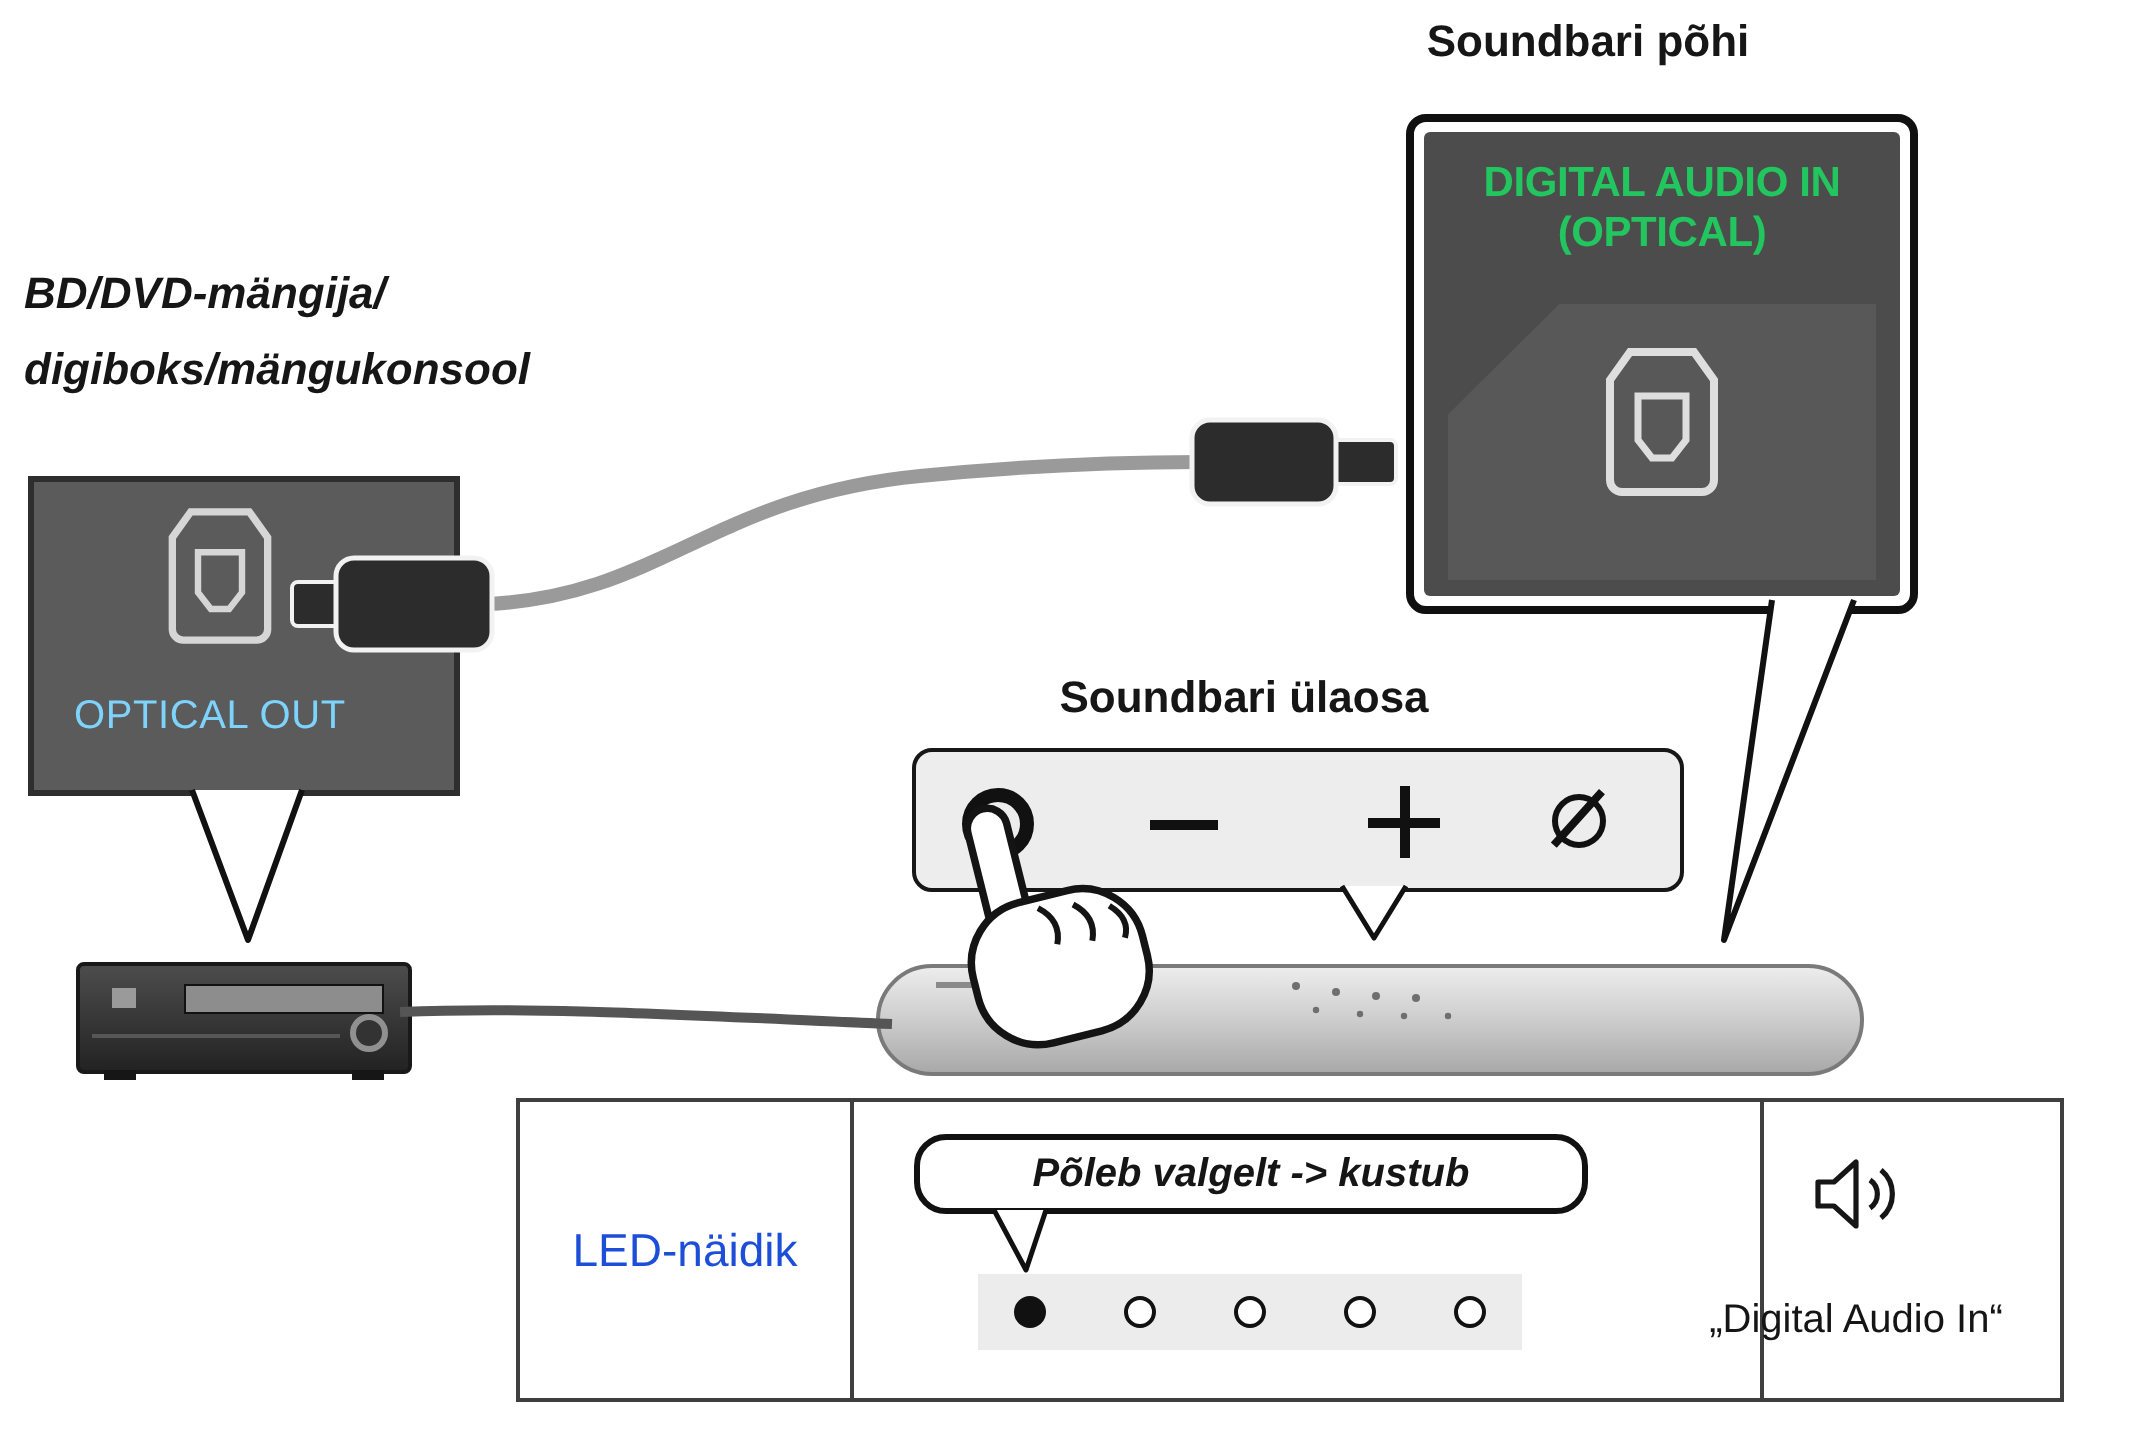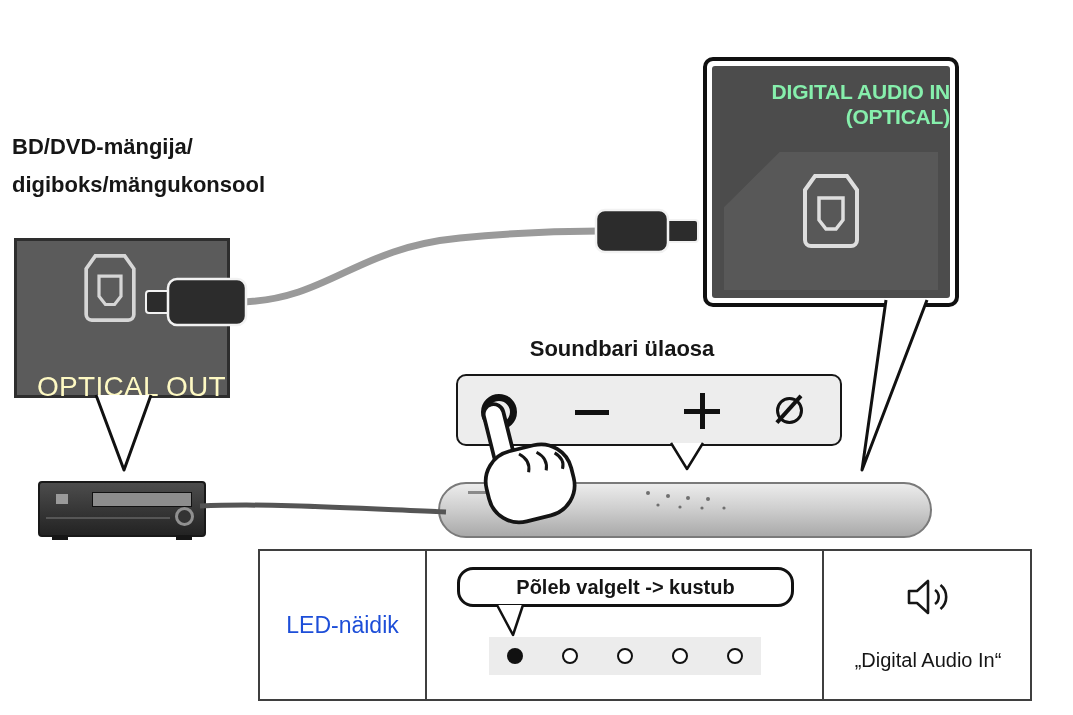--- a/index.html
+++ b/index.html
@@ -3,42 +3,42 @@
 <meta charset="utf-8">
 <style>
   * { box-sizing: border-box; margin: 0; padding: 0; }
   body { background: #fff; font-family: "Liberation Sans", sans-serif; }
   .canvas {
     position: relative; width: 1073px; height: 715px;
     background: #ffffff; overflow: hidden; color: #151515;
   }
   .label { position: absolute; font-weight: bold; font-size: 22px; color: #161616; }
   .label.center { text-align: center; }
-  .lh { line-height: 38px; }
+  .lh { line-height: 38px; font-style: italic; }
 
   
   .callout-box {
     position: absolute; left: 703px; top: 57px; width: 256px; height: 250px;
     background: #fff; border: 4px solid #101010; border-radius: 10px; padding: 5px;
   }
   .callout-inner { position: relative; width: 100%; height: 100%; background: #4c4c4c; border-radius: 3px; overflow: hidden; }
-  .dai-title { margin-top: 13px; text-align: right; color: #86efac; font-weight: bold; font-size: 21px; line-height: 25px; letter-spacing: -0.2px; }
+  .dai-title { margin-top: 13px; text-align: center; color: #22c55e; font-weight: bold; font-size: 21px; line-height: 25px; letter-spacing: -0.2px; }
   .port-area {
     position: absolute; left: 12px; right: 12px; top: 86px; bottom: 8px;
     background: #585858; clip-path: polygon(26% 0, 100% 0, 100% 100%, 0 100%, 0 40%);
     display: flex; align-items: flex-start; justify-content: center;
   }
   .port-area svg { margin-top: 20px; }
 
   
   .source-box {
     position: absolute; left: 14px; top: 238px; width: 216px; height: 160px;
     background: #5b5b5b; border: 3px solid #2e2e2e;
   }
-  .optical-out-text { position: absolute; left: 20px; top: 106px; color: #fef9c3; font-size: 28px; letter-spacing: 0.3px; margin-top: 24px; }
+  .optical-out-text { position: absolute; left: 20px; top: 106px; color: #7dd3fc; font-size: 20px; letter-spacing: 0.3px; }
   .source-port { position: absolute; left: 60px; top: 10px; }
 
   
   .panel {
     position: absolute; left: 456px; top: 374px; width: 386px; height: 72px;
     background: #ededed; border: 2.5px solid #171717; border-radius: 10px;
   }
   .ring { position: absolute; left: 23px; top: 18px; width: 36px; height: 36px; border: 7px solid #111; border-radius: 50%; }
   .minus { position: absolute; left: 117px; top: 34px; width: 34px; height: 5px; background: #111; }
   .plus { position: absolute; left: 226px; top: 17px; width: 36px; height: 36px; }
@@ -62,21 +62,21 @@
   .dvd-knob { position: absolute; right: 10px; top: 24px; width: 19px; height: 19px; border-radius: 50%; border: 3px solid #909090; background: #333; }
   .dvd-line { position: absolute; left: 6px; right: 34px; top: 34px; height: 2px; background: #565656; }
   .dvd-foot { position: absolute; bottom: -5px; width: 16px; height: 5px; background: #161616; }
   .dvd-foot.l { left: 12px; } .dvd-foot.r { right: 12px; }
 
   
   .table { position: absolute; left: 258px; top: 549px; width: 774px; height: 152px; border: 2px solid #3f3f3f; background: #fff; }
   .cell { position: absolute; top: 0; height: 100%; }
   .cell1 { left: 0; width: 167px; border-right: 2px solid #3f3f3f; display: flex; align-items: center; justify-content: center; }
   .cell1 span { color: #1d4ed8; font-size: 23px; }
-  .cell2 { left: 167px; width: 397px; border-right: 2px solid #3f3f3f; }
+  .cell2 { left: 167px; width: 455px; border-right: 2px solid #3f3f3f; font-style: italic; }
   .cell3 { left: 564px; width: 208px; }
   .led-callout {
     position: absolute; left: 30px; top: 16px; width: 337px; height: 40px;
     background: #fff; border: 3px solid #111; border-radius: 16px;
     text-align: center; font-weight: bold; font-size: 20px; line-height: 34px;
   }
   .led-strip { position: absolute; left: 62px; top: 86px; width: 272px; height: 38px; background: #ececec;
                display: flex; align-items: center; justify-content: space-between; padding: 0 18px; }
   .led { width: 16px; height: 16px; border-radius: 50%; }
   .led-on { background: #111; }
@@ -84,20 +84,21 @@
   .spk { position: absolute; left: 50%; top: 26px; transform: translateX(-50%); }
   .mode-label { position: absolute; left: 0; right: 0; top: 98px; text-align: center; font-weight: normal; font-size: 20px; }
 
   svg.overlay { position: absolute; left: 0; top: 0; }
 </style>
 </head>
 <body>
 
 <div class="canvas">
 
+  <div class="label center" style="left:688px; top:8px; width:212px;">Soundbari põhi</div>
 
   <div class="label lh" style="left:12px; top:128px;">
     <div>BD/DVD-mängija/</div>
     <div>digiboks/mängukonsool</div>
   </div>
 
 
   <div class="label center" style="left:518px; top:336px; width:208px;">Soundbari ülaosa</div>
 
   <div class="callout-box">

